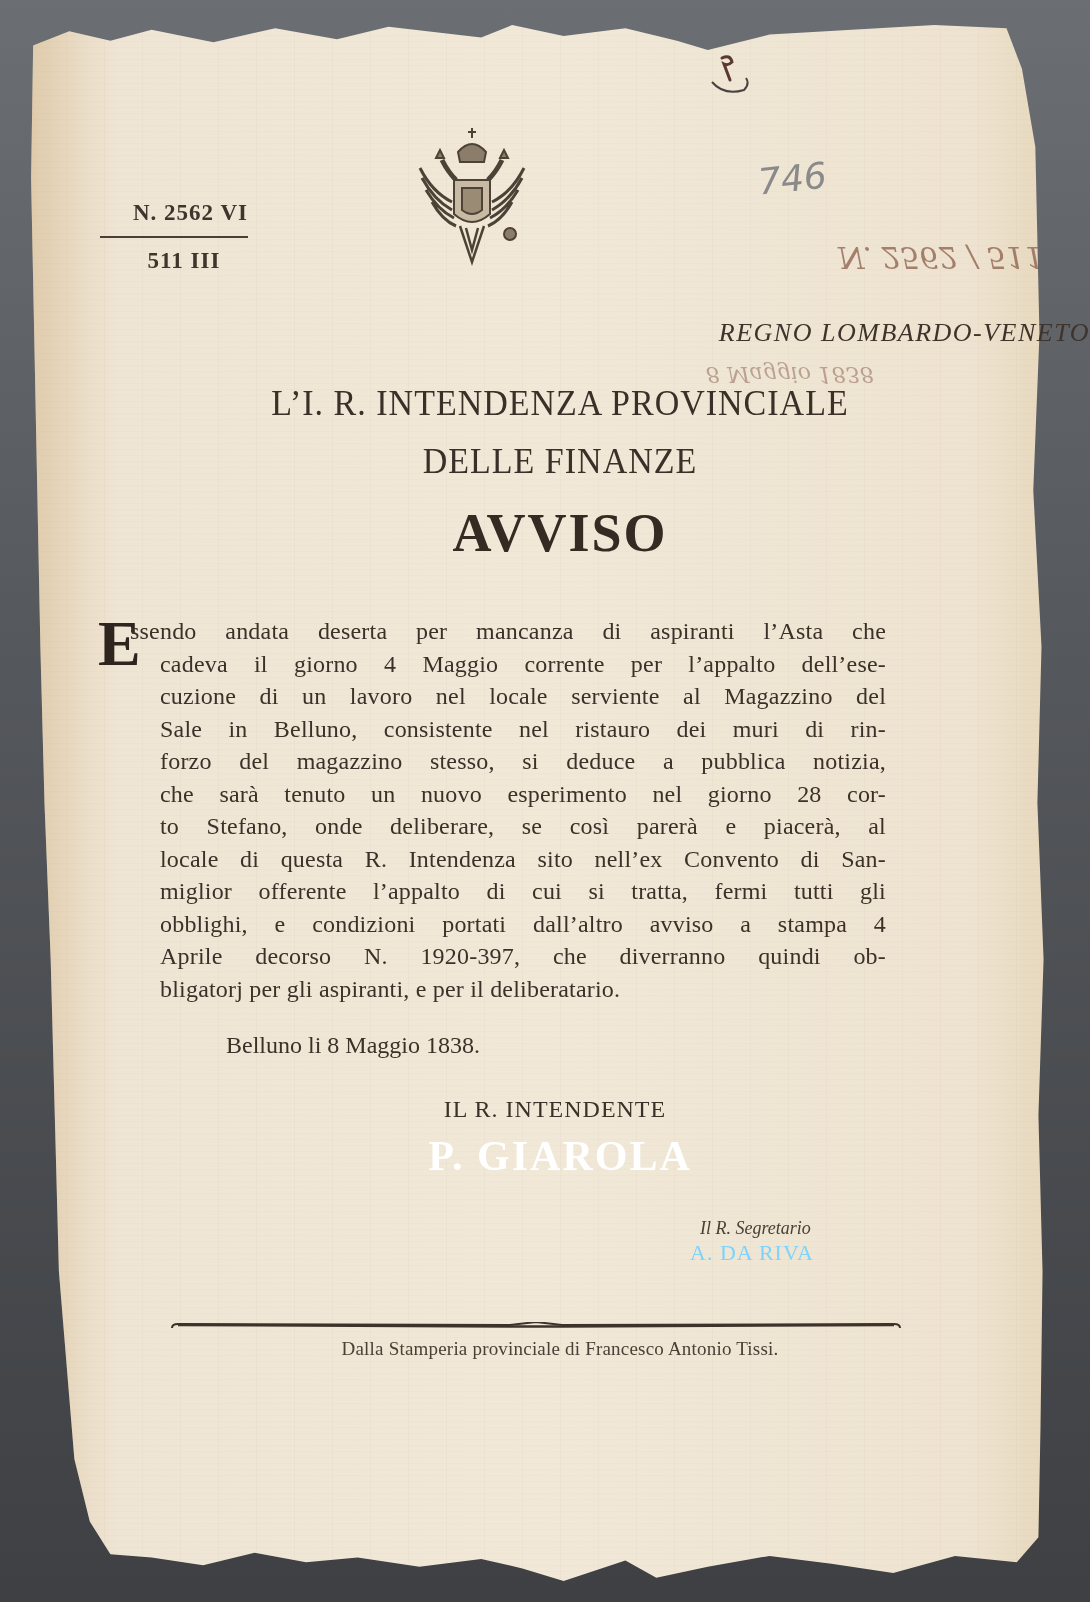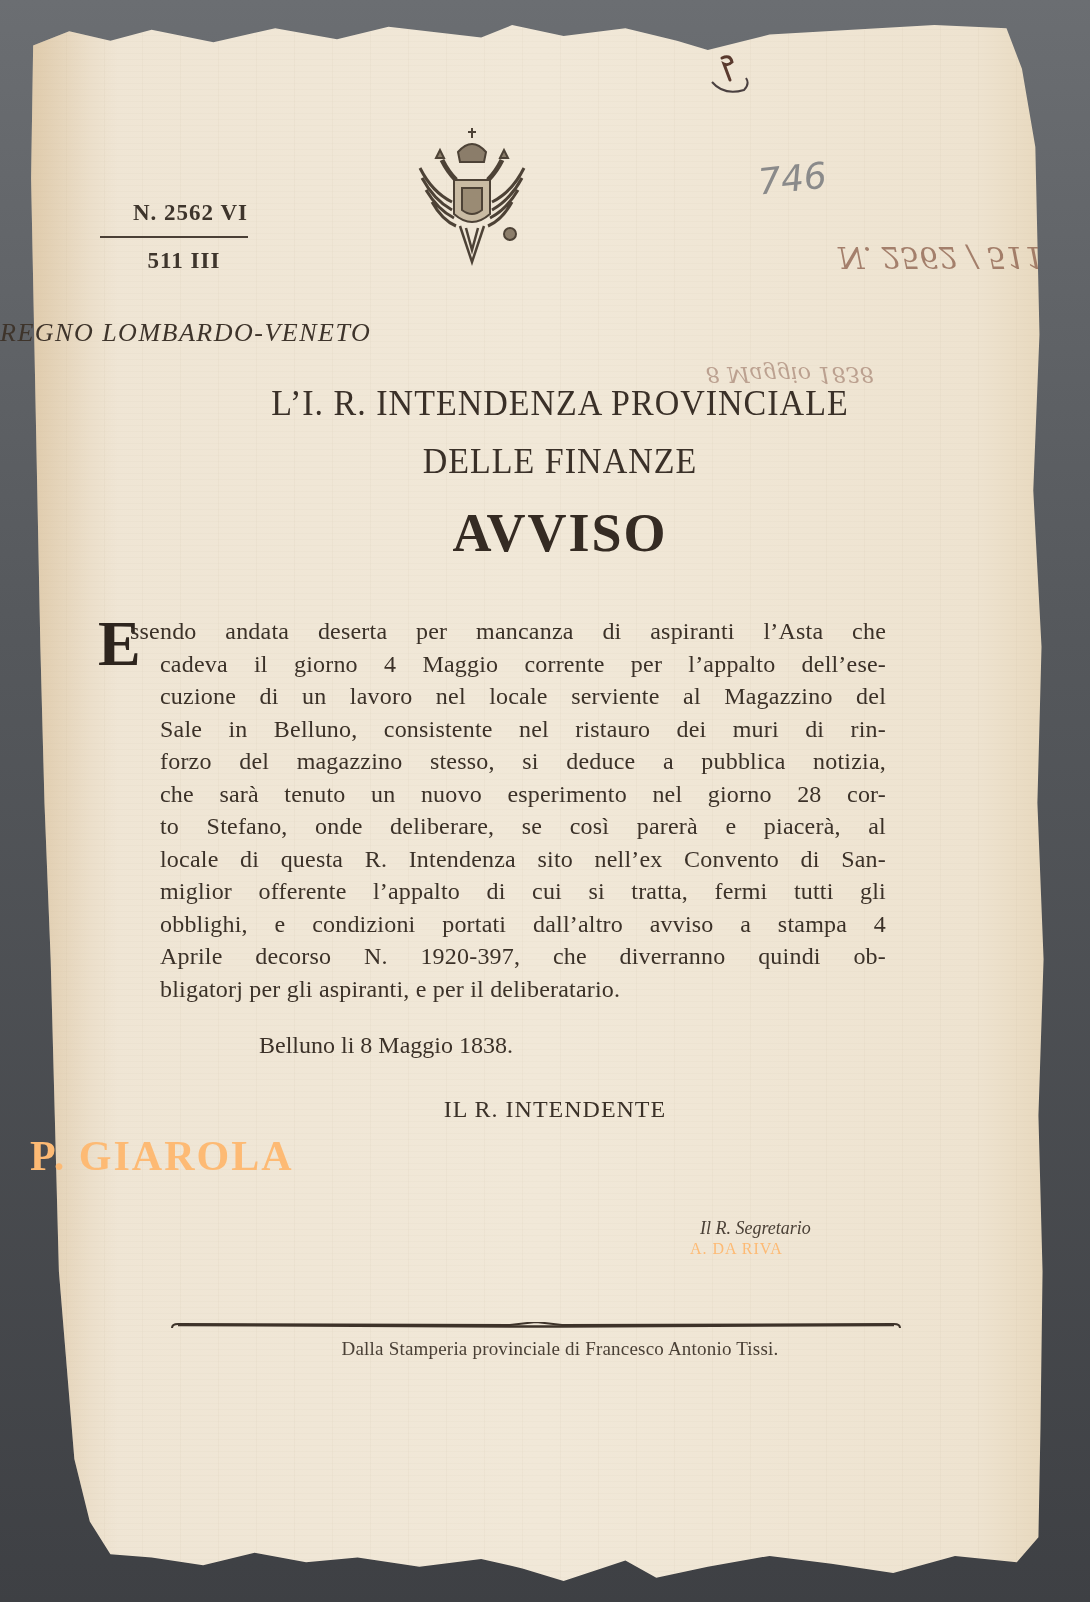--- a/index.html
+++ b/index.html
@@ -60,21 +60,21 @@
     .hand-note-2 {
       position: absolute; left: 706px; top: 362px;
       font-family: "DejaVu Serif", serif; font-style: italic; font-size: 22px;
       color: #9a7464; opacity: 0.6; transform: rotate(180deg) scaleX(-1);
     }
     .hand-mark-top {
       position: absolute; left: 710px; top: 52px; width: 40px; height: 50px;
     }
 
     .kingdom {
-      position: absolute; left: 0; right: 0; top: 318px; text-align: left;
+      position: absolute; left: 0; right: 0; top: 318px; text-align: right;
       font-style: italic; font-size: 26px; letter-spacing: 1.5px; color: #3e342b;
     }
     .office-1 {
       position: absolute; left: 0; right: 0; top: 384px; text-align: center;
       font-size: 34px; letter-spacing: 1px; color: #3a3028; padding-left: 30px;
       transform: scaleY(1.06);
     }
     .office-2 {
       position: absolute; left: 0; right: 0; top: 442px; text-align: center;
       font-size: 34px; letter-spacing: 1px; color: #3a3028; padding-left: 30px;
@@ -93,37 +93,37 @@
     }
     .body-text .line { display: block; text-align-last: justify; white-space: nowrap; }
     .body-text .line.last { text-align-last: left; }
     .dropcap {
       position: absolute; left: 98px; top: 612px;
       font-size: 64px; font-weight: bold; line-height: 1; color: #2e251e;
     }
 
     .place-date {
       position: absolute; left: 226px; top: 1032px;
-      font-size: 24px; color: #3b3128; margin-left: 33px;
+      font-size: 24px; color: #3b3128;
     }
     .signer-title {
       position: absolute; left: 0; right: 0; top: 1096px; text-align: center;
       font-size: 24px; letter-spacing: 1px; color: #3b3128; padding-left: 20px;
     }
     .signer-name {
-      position: absolute; left: 0; right: 0; top: 1132px; 
-      font-size: 42px; font-weight: bold; letter-spacing: 2px; color: #fdba74; padding-left: 30px;
+      position: absolute; left: 0; right: 0; top: 1132px; text-align: center;
+      font-size: 42px; font-weight: bold; letter-spacing: 2px; color: #ffffff; padding-left: 30px;
     }
     .secretary-title {
       position: absolute; left: 700px; top: 1218px;
       font-size: 18px; font-style: italic; color: #4a4036;
     }
     .secretary-name {
       position: absolute; left: 690px; top: 1240px;
-      font-size: 16px; letter-spacing: 1px; color: #fdba74;
+      font-size: 22px; letter-spacing: 1px; color: #7dd3fc;
     }
     .rule {
       position: absolute; left: 170px; top: 1322px; width: 732px; height: 8px;
     }
     .imprint {
       position: absolute; left: 0; right: 0; top: 1338px; text-align: center;
       font-size: 19px; color: #4a4036; padding-left: 30px; letter-spacing: 0.2px;
     }
   </style>
 </head>

